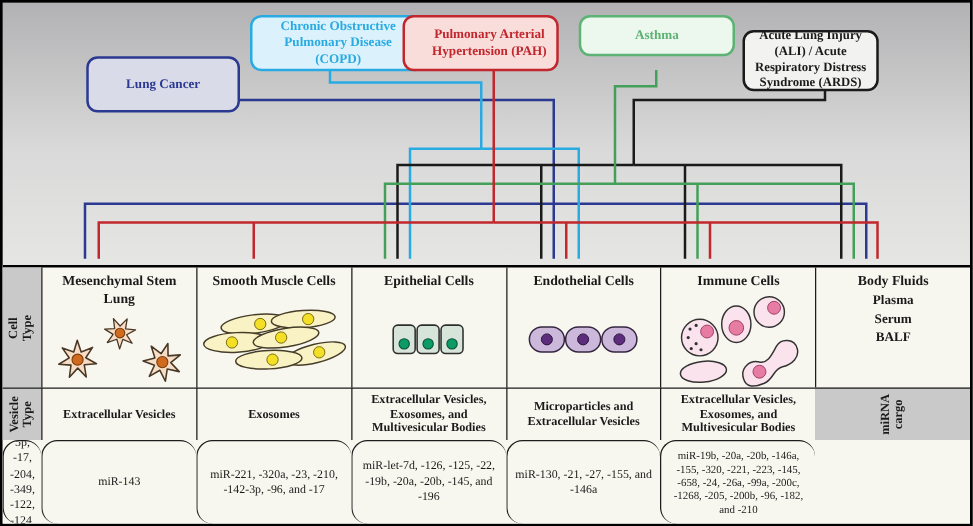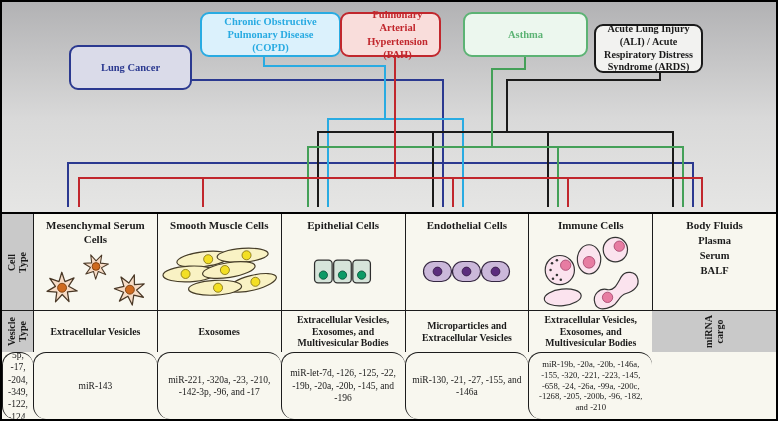--- a/index.html
+++ b/index.html
@@ -10,22 +10,22 @@
     font-family:"Liberation Serif", serif; color:#1a1a1a;
   }
   
   .disease-box{
     position:absolute; box-sizing:border-box; border:2px solid #333; border-radius:9px;
     display:flex; align-items:center; justify-content:center; text-align:center;
     font-weight:bold; font-size:10.5px; line-height:1.25; padding:2px 6px;
   }
   .db-0{left:67px; top:10px; width:123px; height:45px;margin-top:33px;}
   .db-1{left:198px;top:10px; width:141px; height:45px;}
-  .db-2{left:338px;top:10px; width:101px; height:45px;padding-left:20px;}
-  .db-3{left:461px;top:10px; width:125px; height:45px;}
+  .db-2{left:320px;top:10px; width:125px; height:45px;padding-left:20px;}
+  .db-3{left:461px;top:10px; width:125px; height:33px;}
   .db-4{left:592px;top:22px;  width:109px; height:49px; font-size:10.2px;}
   
   .connectors{position:absolute; left:0; top:0; width:778px; height:421px; pointer-events:none;}
   .connectors path{fill:none; stroke-width:2px;}
   
   .evtable{
     position:absolute; left:0; right:0; top:210px; bottom:0;
     background:#f8f7ef; border-top:2px solid #000;
     display:grid; grid-template-columns:31px repeat(6,1fr); grid-template-rows:96px 42px 1fr;
   }
@@ -122,21 +122,21 @@
     </div>
 
   <div class="evtable">
 
     <div class="cell c1 r1">
         <span class="rot">Cell
 Type</span>
       </div>
 
     <div class="cell r1 ct-cell">
-      <div class="ct-title">Mesenchymal Serum Cells</div>
+      <div class="ct-title">Mesenchymal Stem Lung</div>
       <div class="ct-art">
         <svg width="118" height="62" viewBox="0 0 120 64">
           <defs>
               <path id="mscStar" d="M16,0 L6.3,3 L10,12.5 L1.6,6.8 L-3.6,15.6 L-4.4,5.5 L-14.4,6.9 L-7,0 L-14.4,-6.9 L-4.4,-5.5 L-3.6,-15.6 L1.6,-6.8 L10,-12.5 L6.3,-3 Z"></path>
             </defs>
           <g fill="#f7dcc6" stroke="#4a3826" stroke-width="1.3" stroke-linejoin="round">
             <g transform="translate(26,40) rotate(12)">
                 <use href="#mscStar"></use>
               </g>
             <g transform="translate(61,18) scale(0.82) rotate(40)">

